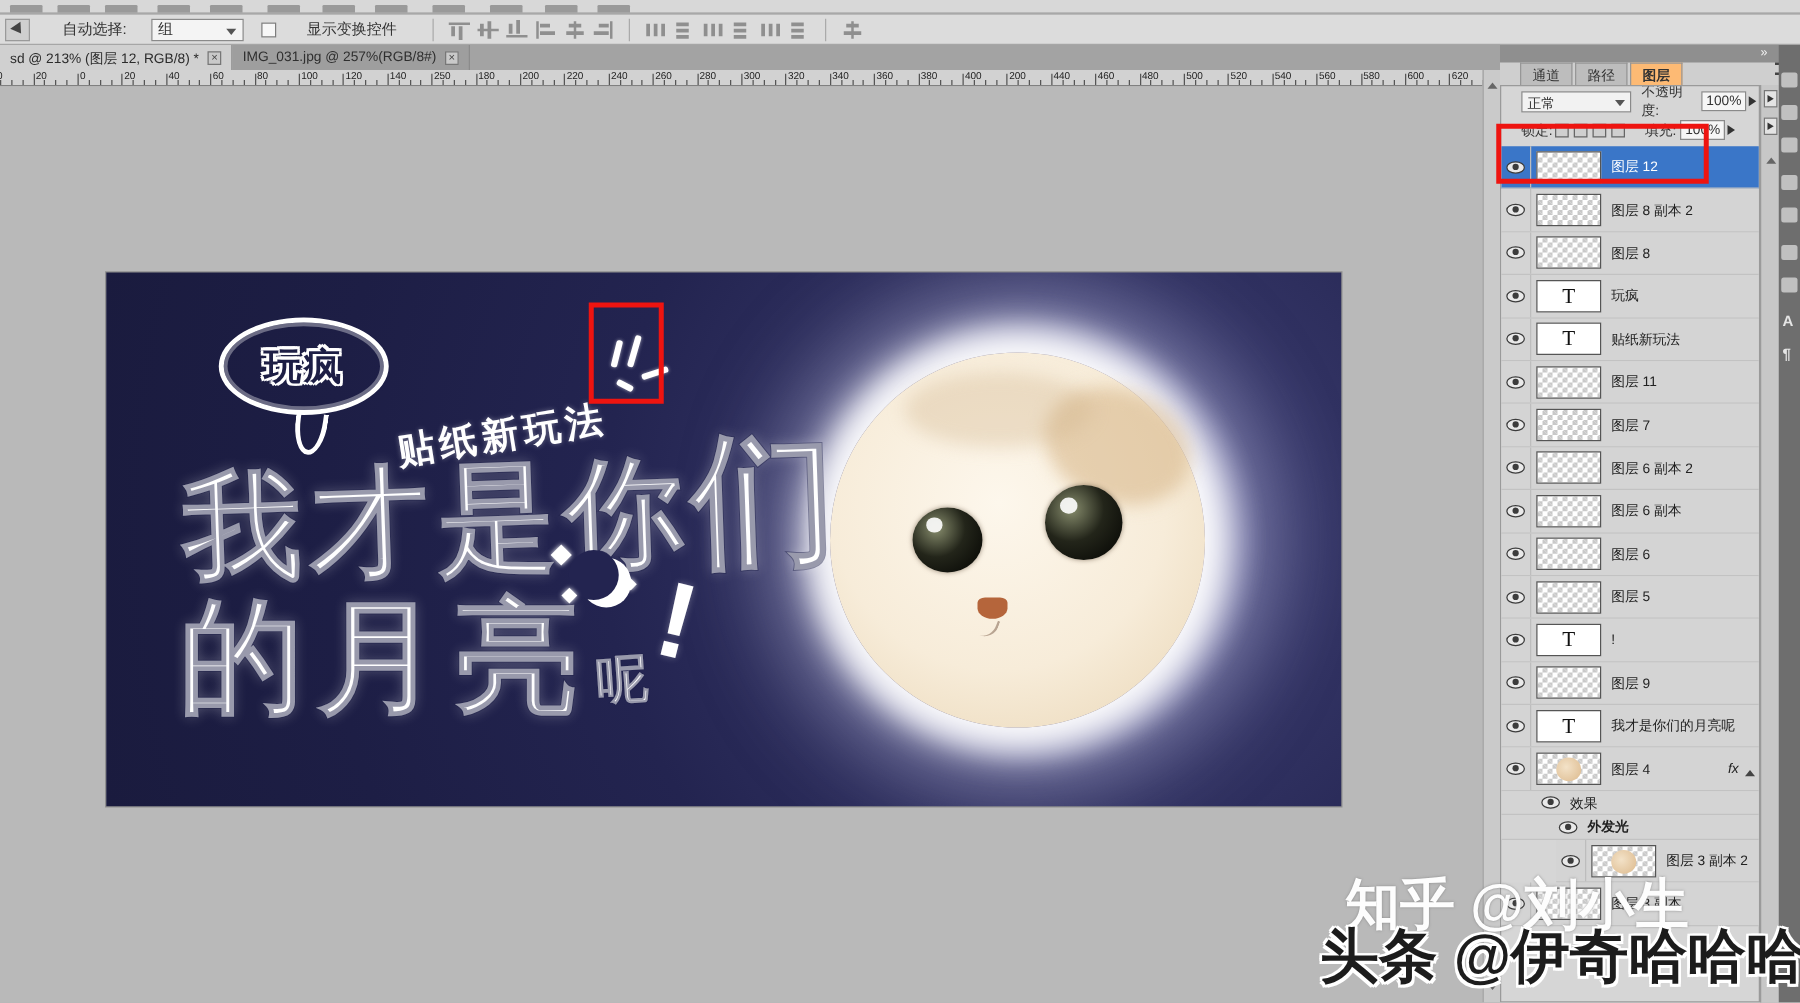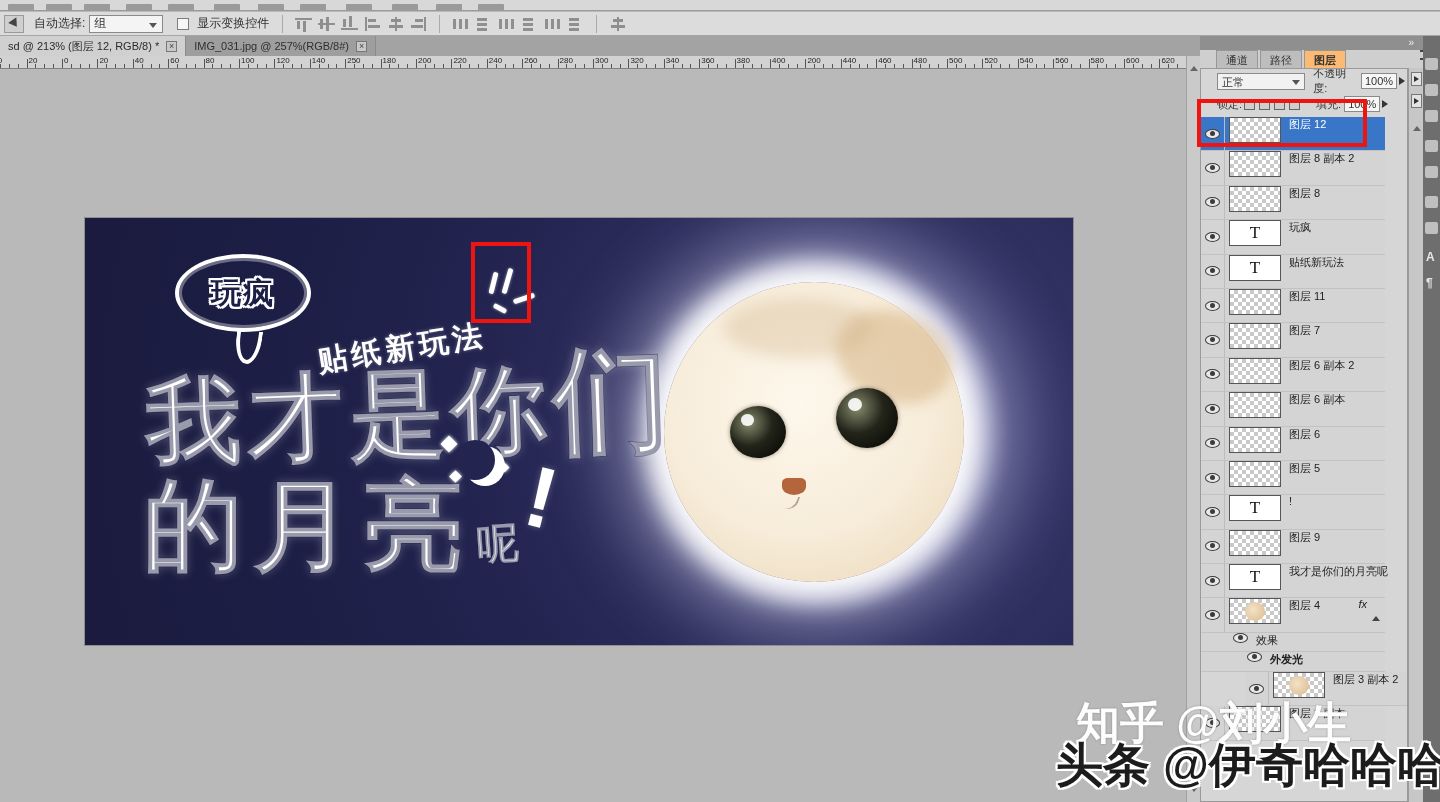--- a/index.html
+++ b/index.html
@@ -7,21 +7,21 @@
   body { background:#b9b9b9; position:relative; }
 
   
   .menustrip { position:absolute; left:0; top:0; width:1440px; height:11px; background:#d8d8d8; border-bottom:1px solid #9a9a9a; overflow:hidden; }
   .menustub { position:absolute; top:4px; height:7px; background:#8b8b8b; width:26px; border-radius:1px; opacity:.8; }
 
   
   .optionsbar { position:absolute; left:0; top:12px; width:1440px; height:24px; background:#dcdcdc; border-bottom:1px solid #a6a6a6; display:flex; align-items:center; font-size:12px; color:#333; }
   .tool-chip { width:20px; height:18px; margin:0 6px 0 4px; border:1px solid #9a9a9a; background:#cfcfcf; position:relative; }
   .tool-chip::after { content:''; position:absolute; left:6px; top:3px; width:0; height:0; border:5px solid transparent; border-top:8px solid #444; transform:rotate(-35deg); }
-  .opt-label { margin:0 4px; white-space:nowrap; }
+  .opt-label { margin:0 20px; white-space:nowrap; }
   .dd { height:18px; background:#f4f4f4; border:1px solid #8a8a8a; display:inline-flex; align-items:center; padding:0 4px; position:relative; }
   .dd .ddtxt { margin-right:22px; }
   .dd .ddarrow { position:absolute; right:5px; top:7px; width:0; height:0; border:4px solid transparent; border-top:5px solid #555; }
   .chk { width:12px; height:12px; border:1px solid #7d7d7d; background:#f7f7f7; margin:0 4px 0 14px; }
   .vdiv { width:1px; height:18px; background:#aaa; margin:0 9px; }
   .geo { display:inline-block; width:17px; height:14px; position:relative; margin:0 3px; opacity:.5; }
   .geo i { position:absolute; background:#444; }
   
   .g-l .l{left:1px;top:0;width:2px;height:14px} .g-l .b1{left:4px;top:2px;width:8px;height:3px} .g-l .b2{left:4px;top:8px;width:12px;height:3px}
   .g-c .l{left:8px;top:0;width:2px;height:14px} .g-c .b1{left:4px;top:2px;width:10px;height:3px} .g-c .b2{left:2px;top:8px;width:14px;height:3px}
@@ -108,21 +108,21 @@
   .pbody { position:absolute; left:0px; top:32px; width:208px; height:734px; background:#d6d6d6; border:1px solid #9a9a9a; overflow:hidden; }
   .blendrow { position:absolute; left:0; top:0; width:208px; height:24px; display:flex; align-items:center; font-size:11px; color:#333; padding-left:16px; }
   .blend-dd { width:92px; height:17px; background:#f2f2f2; border:1px solid #8a8a8a; font-size:11px; padding:1px 4px; position:relative; }
   .blend-dd .ddarrow { position:absolute; right:4px; top:6px; width:0; height:0; border:4px solid transparent; border-top:5px solid #555; }
   .field { background:#f6f6f6; border:1px solid #8a8a8a; height:16px; padding:1px 3px; margin-left:3px; min-width:36px; text-align:right; }
   .spin { display:inline-block; margin-left:2px; width:0; height:0; border:4px solid transparent; border-left:6px solid #333; }
   .lockrow { position:absolute; left:0; top:24px; width:208px; height:22px; display:flex; align-items:center; font-size:11px; color:#333; padding-left:16px; }
   .lockico { width:11px; height:11px; border:1px solid #666; margin:0 2px; background:#cfcfcf; }
 
   .layers { position:absolute; left:0; top:48px; width:208px; height:686px; display:flex; flex-direction:column; }
-  .lrow { position:relative; width:184px; border-bottom:1px solid #c2c2c2; display:flex; background:#d4d4d4; flex:none; }
+  .lrow { position:relative; width:208px; border-bottom:1px solid #c2c2c2; display:flex; align-items:center; background:#d4d4d4; flex:none; }
   .lrow.sel { background:#3a76c8; color:#fff; }
   .eyebox { width:24px; height:100%; border-right:1px solid #bdbdbd; display:flex; align-items:center; justify-content:center; flex:none; }
   .eye { width:15px; height:10px; border:1px solid #3c3c3c; border-radius:50%; position:relative; background:#e9e9e9; }
   .eye::after { content:''; position:absolute; left:4px; top:1px; width:5px; height:5px; border-radius:50%; background:#3c3c3c; }
   .thumb { width:52px; height:26px; margin:0 8px 0 4px; border:1px solid #555; flex:none;
     background-color:#fff;
     background-image:linear-gradient(45deg,#c9c9c9 25%,transparent 25%,transparent 75%,#c9c9c9 75%),linear-gradient(45deg,#c9c9c9 25%,transparent 25%,transparent 75%,#c9c9c9 75%);
     background-size:8px 8px; background-position:0 0,4px 4px; position:relative; }
   .thumb.t-text { background:#fff; display:flex; align-items:center; justify-content:center; font-family:"Liberation Serif",serif; font-size:17px; color:#111; }
   .thumb.t-img::after { content:''; position:absolute; left:15px; top:3px; width:20px; height:19px; border-radius:50%; background:radial-gradient(circle at 40% 40%, #f3e2c8, #dcb98c); }

